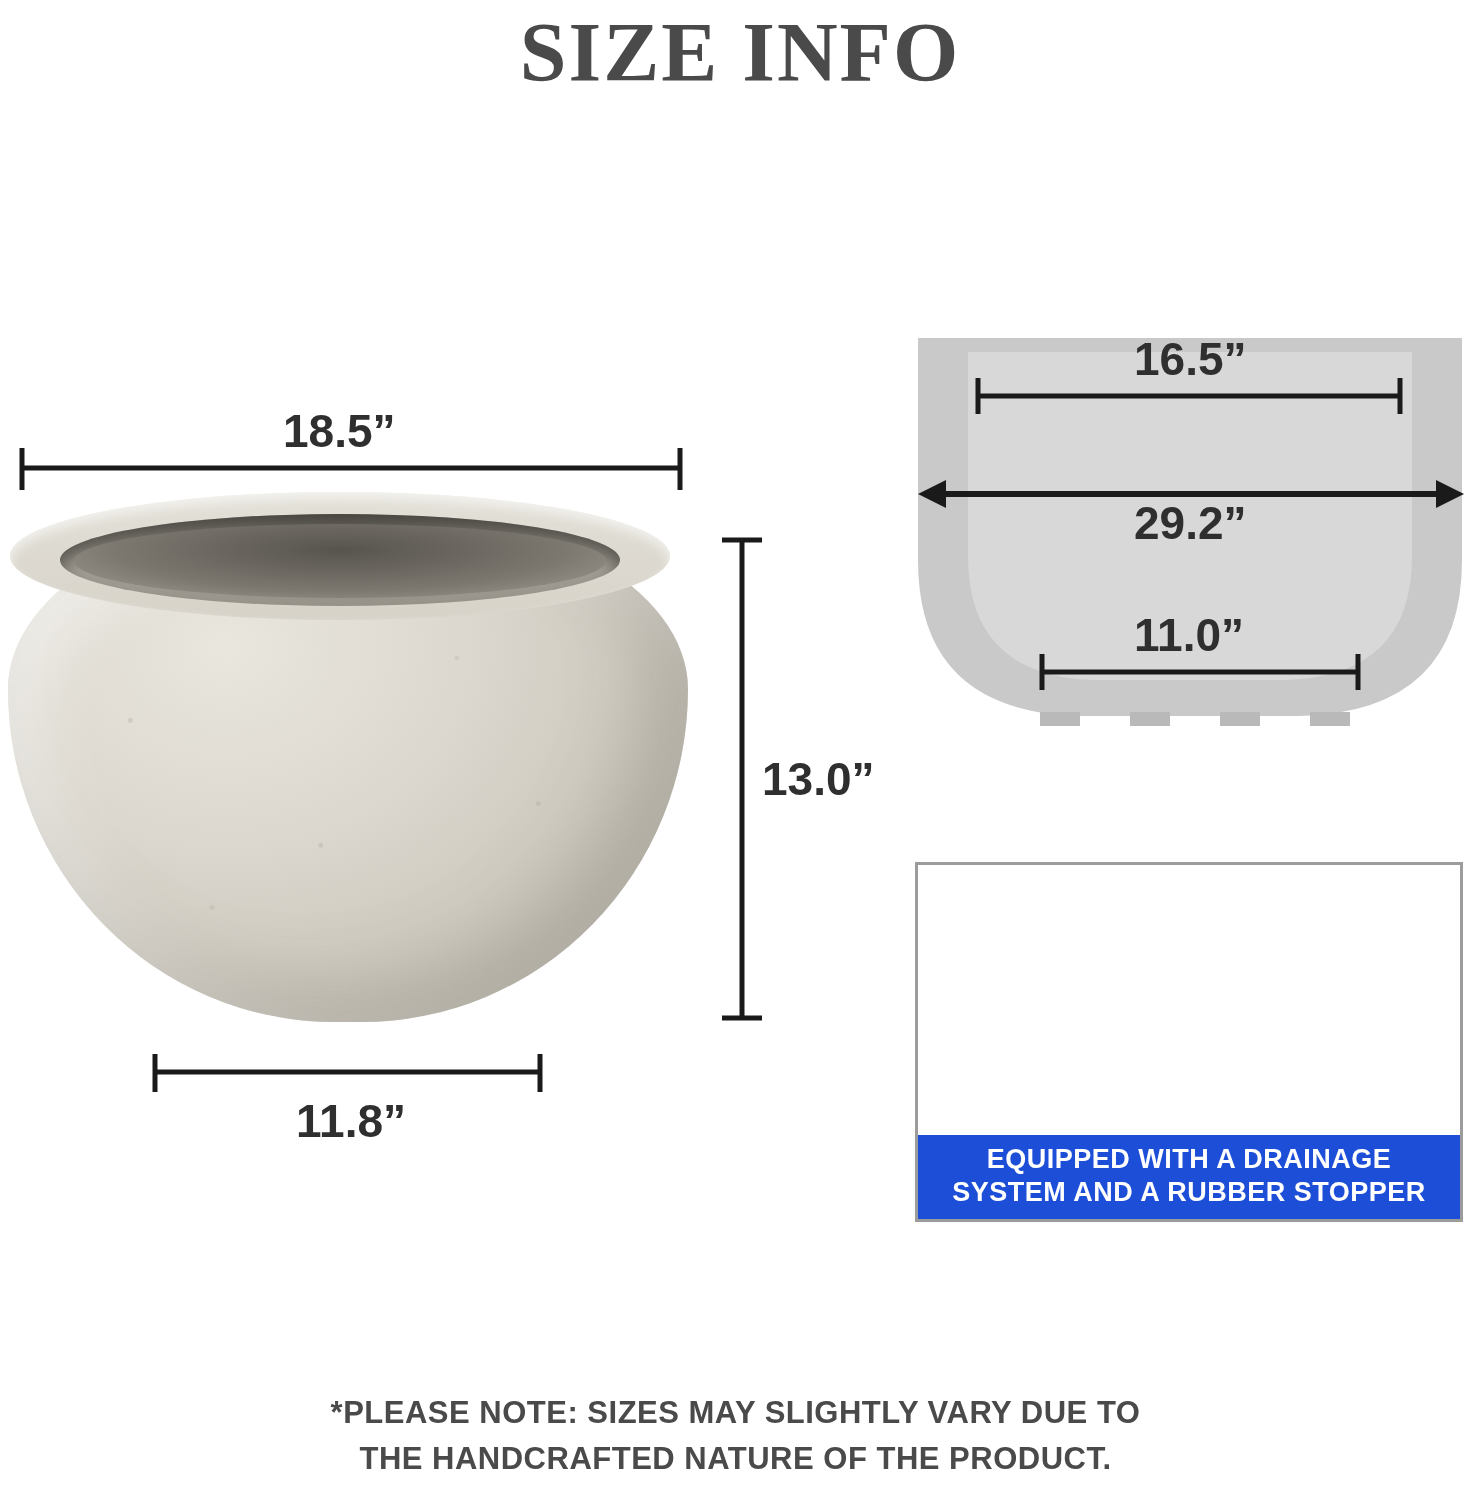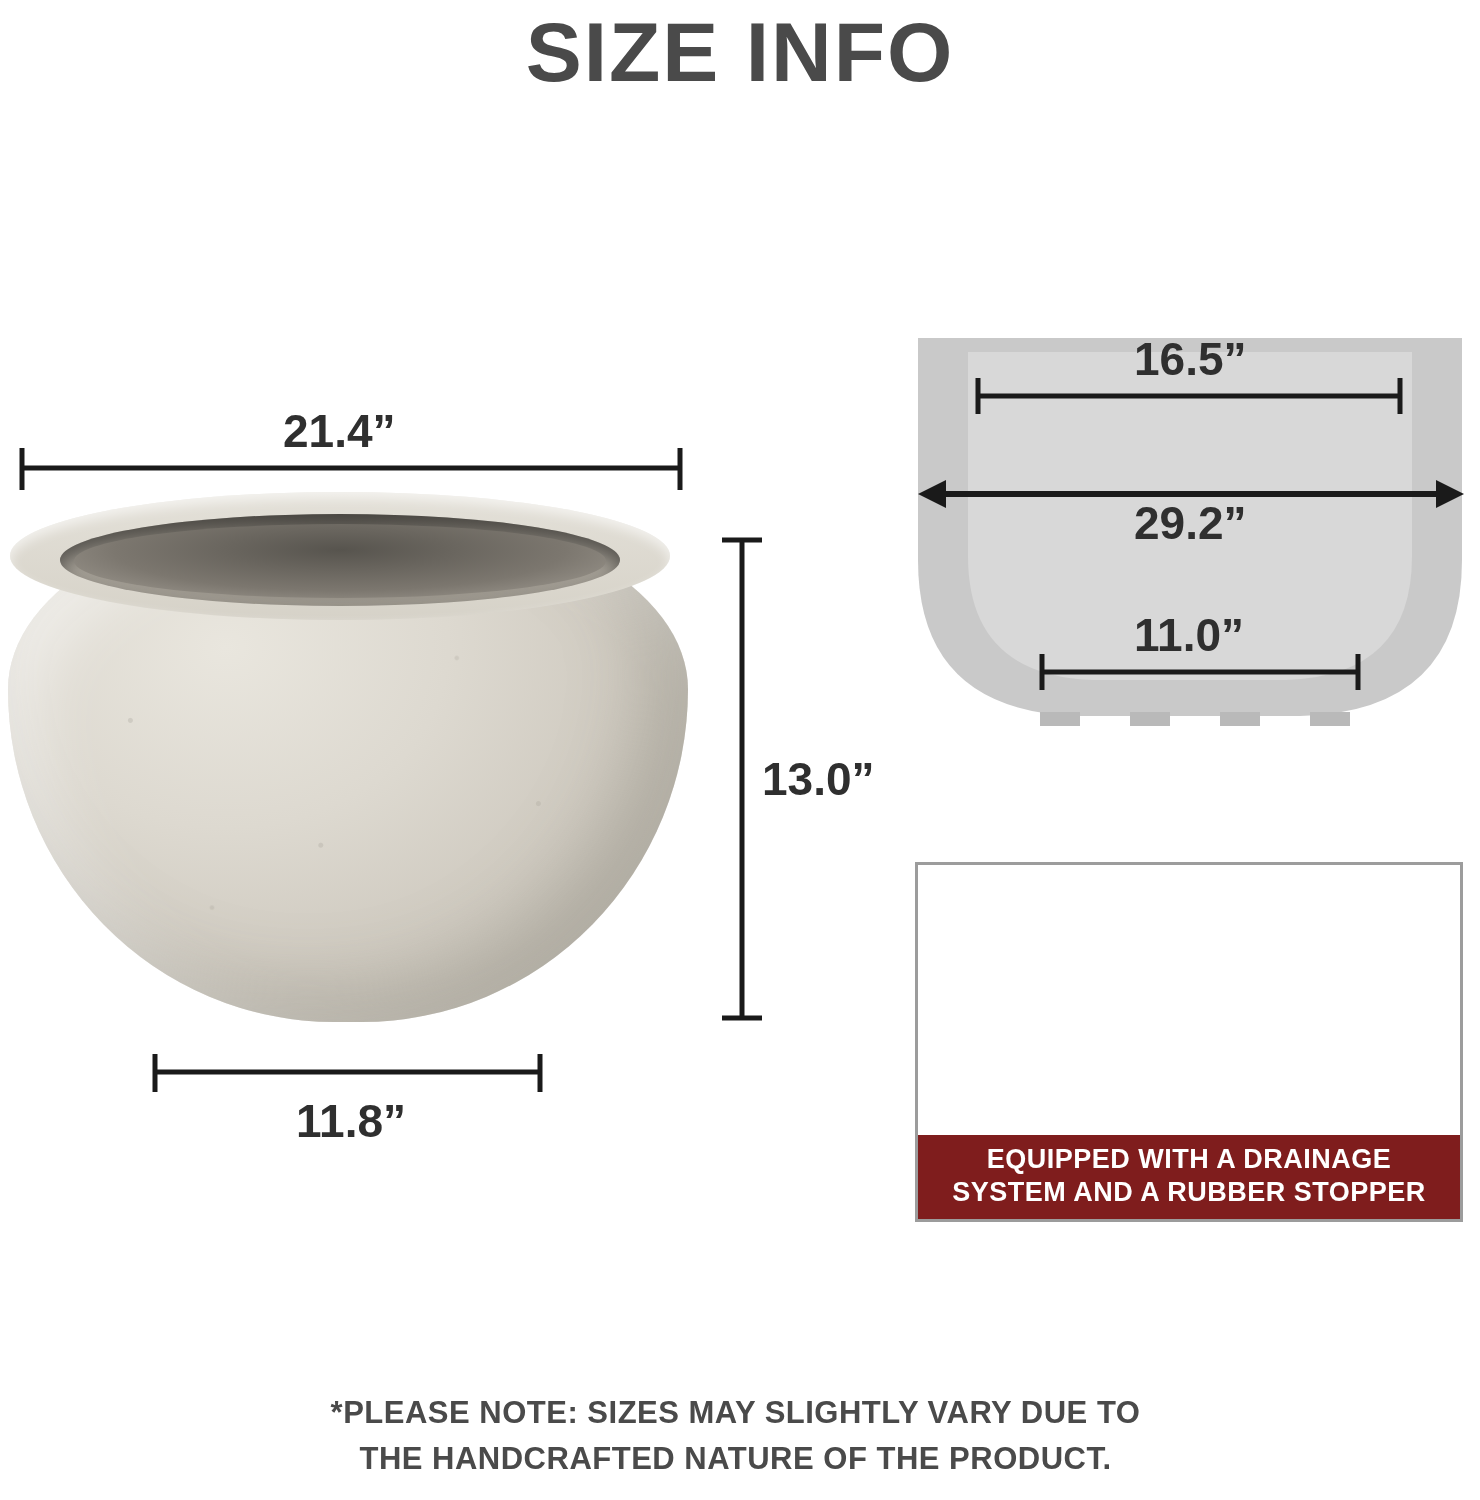--- a/index.html
+++ b/index.html
@@ -23,21 +23,21 @@
   .title {
     position: absolute;
     top: 4px;
     left: 0;
     width: 1480px;
     text-align: center;
     font-size: 84px;
     font-weight: bold;
     letter-spacing: 2px;
     color: #4a4a4a;
-    font-family: Liberation Sans, sans-serif;
+    font-family: Liberation Serif, serif;
   }
 
   
   .photo-wrap {
     position: absolute;
     left: 0;
     top: 470px;
     width: 720px;
     height: 580px;
   }
@@ -123,21 +123,21 @@
     height: 360px;
     border: 3px solid #9c9c9c;
     background: #ffffff;
     box-sizing: border-box;
   }
   .drain-caption {
     position: absolute;
     left: 0;
     bottom: 0;
     width: 100%;
-    background: #7f1d1d;
+    background: #1d4ed8;
     color: #ffffff;
     text-align: center;
     font-weight: bold;
     font-size: 27px;
     line-height: 33px;
     letter-spacing: 0.5px;
     padding: 8px 4px 10px 4px;
     box-sizing: border-box;
     font-family: "Liberation Sans", sans-serif;
   }
@@ -253,21 +253,21 @@
       </g>
 
       <g>
         <ellipse cx="1222" cy="972" rx="12" ry="20" fill="#6f6f6f" stroke="#3d3d3d" stroke-width="3" transform="rotate(35 1222 972)"></ellipse>
         <line x1="1210" y1="964" x2="1232" y2="976" stroke="#3d3d3d" stroke-width="2.5"></line>
         <line x1="1214" y1="958" x2="1236" y2="970" stroke="#3d3d3d" stroke-width="2.5"></line>
       </g>
     </g>
   </svg>
 
-  <div class="dim-label" style="left:283px; top:404px;">21.4”</div>
+  <div class="dim-label" style="left:283px; top:404px;">18.5”</div>
   <div class="dim-label" style="left:762px; top:752px;">13.0”</div>
   <div class="dim-label" style="left:296px; top:1094px;">11.8”</div>
 
   <div class="dim-label" style="left:1134px; top:332px;">16.5”</div>
   <div class="dim-label" style="left:1134px; top:496px;">29.2”</div>
   <div class="dim-label" style="left:1134px; top:608px;">11.0”</div>
 
   <div class="drain-panel">
     <div class="drain-caption">
       <span>EQUIPPED WITH A DRAINAGE</span><br>

